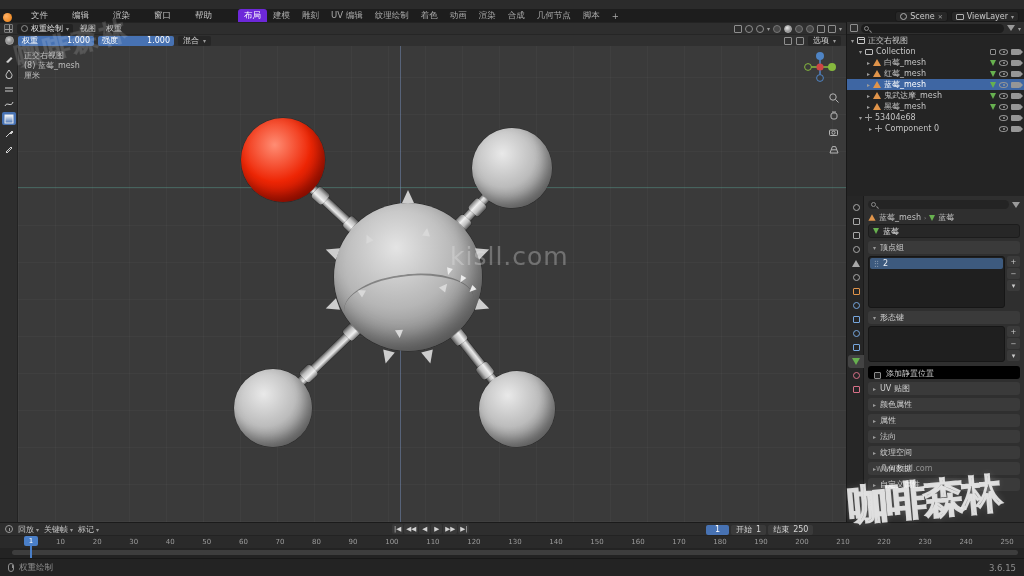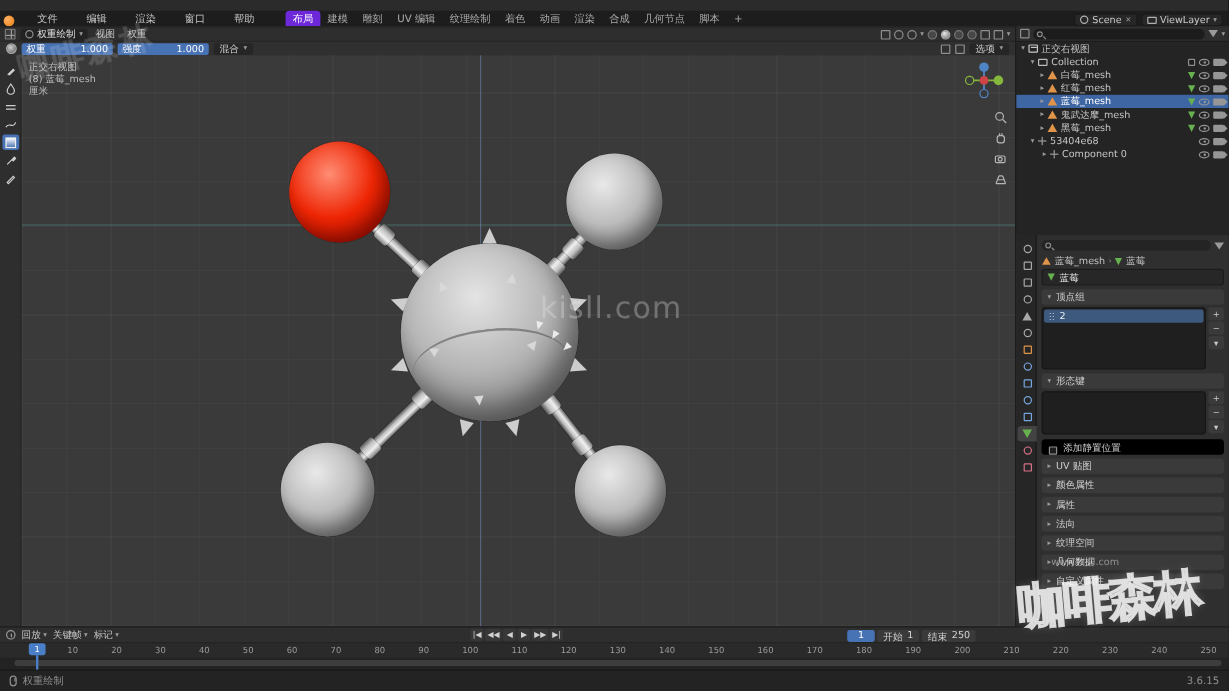--- a/index.html
+++ b/index.html
@@ -138,21 +138,21 @@
 
 .timeline{position:absolute;left:0;right:0;top:522px;height:36px;background:#2a2a2a;border-top:1px solid #1b1b1b}
 .tl-header{position:relative;height:13px;background:#2e2e2e;display:flex;align-items:center;gap:5px;padding:0 5px;border-bottom:1px solid #232323;font-size:8px}
 .clock{width:8px;height:8px;border:1px solid #9a9a9a;border-radius:50%;position:relative}
 .clock::after{content:"";position:absolute;left:3px;top:1.5px;width:1px;height:3px;background:#9a9a9a}
 .tl-menu{display:flex;align-items:center;gap:2px;color:#c5c5c5}
 .transport{position:absolute;left:392px;top:1px;display:flex;gap:1px}
 .tbtn{min-width:11px;height:10px;display:flex;align-items:center;justify-content:center;color:#d2d2d2;font-size:6.5px;border-radius:2px;background:#383838;padding:0 2px}
 .tl-fields{position:absolute;left:706px;top:1.5px;display:flex;gap:2px}
 .f-frame{background:#4772b3;color:#fff;border-radius:2px;padding:0 9px;height:10px;display:flex;align-items:center}
-.f-chip{background:#3a3a3a;border-radius:2px;padding:0 5px;height:10px;display:flex;align-items:flex-start;gap:4px;color:#d5d5d5}
+.f-chip{background:#3a3a3a;border-radius:2px;padding:0 5px;height:10px;display:flex;align-items:center;gap:4px;color:#d5d5d5}
 .ruler{position:relative;height:12px;display:flex;align-items:center;justify-content:space-between;padding:0 10px 0 24px;font-size:7px;color:#9b9b9b}
 .tl-strip{position:relative;height:10px;background:#232323}
 .hscroll{position:absolute;left:12px;right:6px;top:2px;height:5px;background:#3d3d3d;border-radius:2.5px}
 .playhead{position:absolute;left:24px;top:13px;width:14px;height:10px;background:#4a7fc8;border-radius:2px;color:#fff;font-size:7px;display:flex;align-items:center;justify-content:center;z-index:3}
 .playline{position:absolute;left:30px;top:23px;width:2px;bottom:0;background:#4a7fc8;z-index:3}
 
 
 .status{position:absolute;left:0;right:0;bottom:0;height:18px;background:#232323;border-top:1px solid #181818;display:flex;align-items:center;gap:5px;padding:0 8px;font-size:8.5px;color:#8f8f8f}
 .i-mouse{width:6px;height:9px;border:1px solid #8f8f8f;border-radius:3px;background:linear-gradient(#8f8f8f,#8f8f8f) 2.5px 1px/1px 3px no-repeat}
 .status-right{margin-left:auto}

